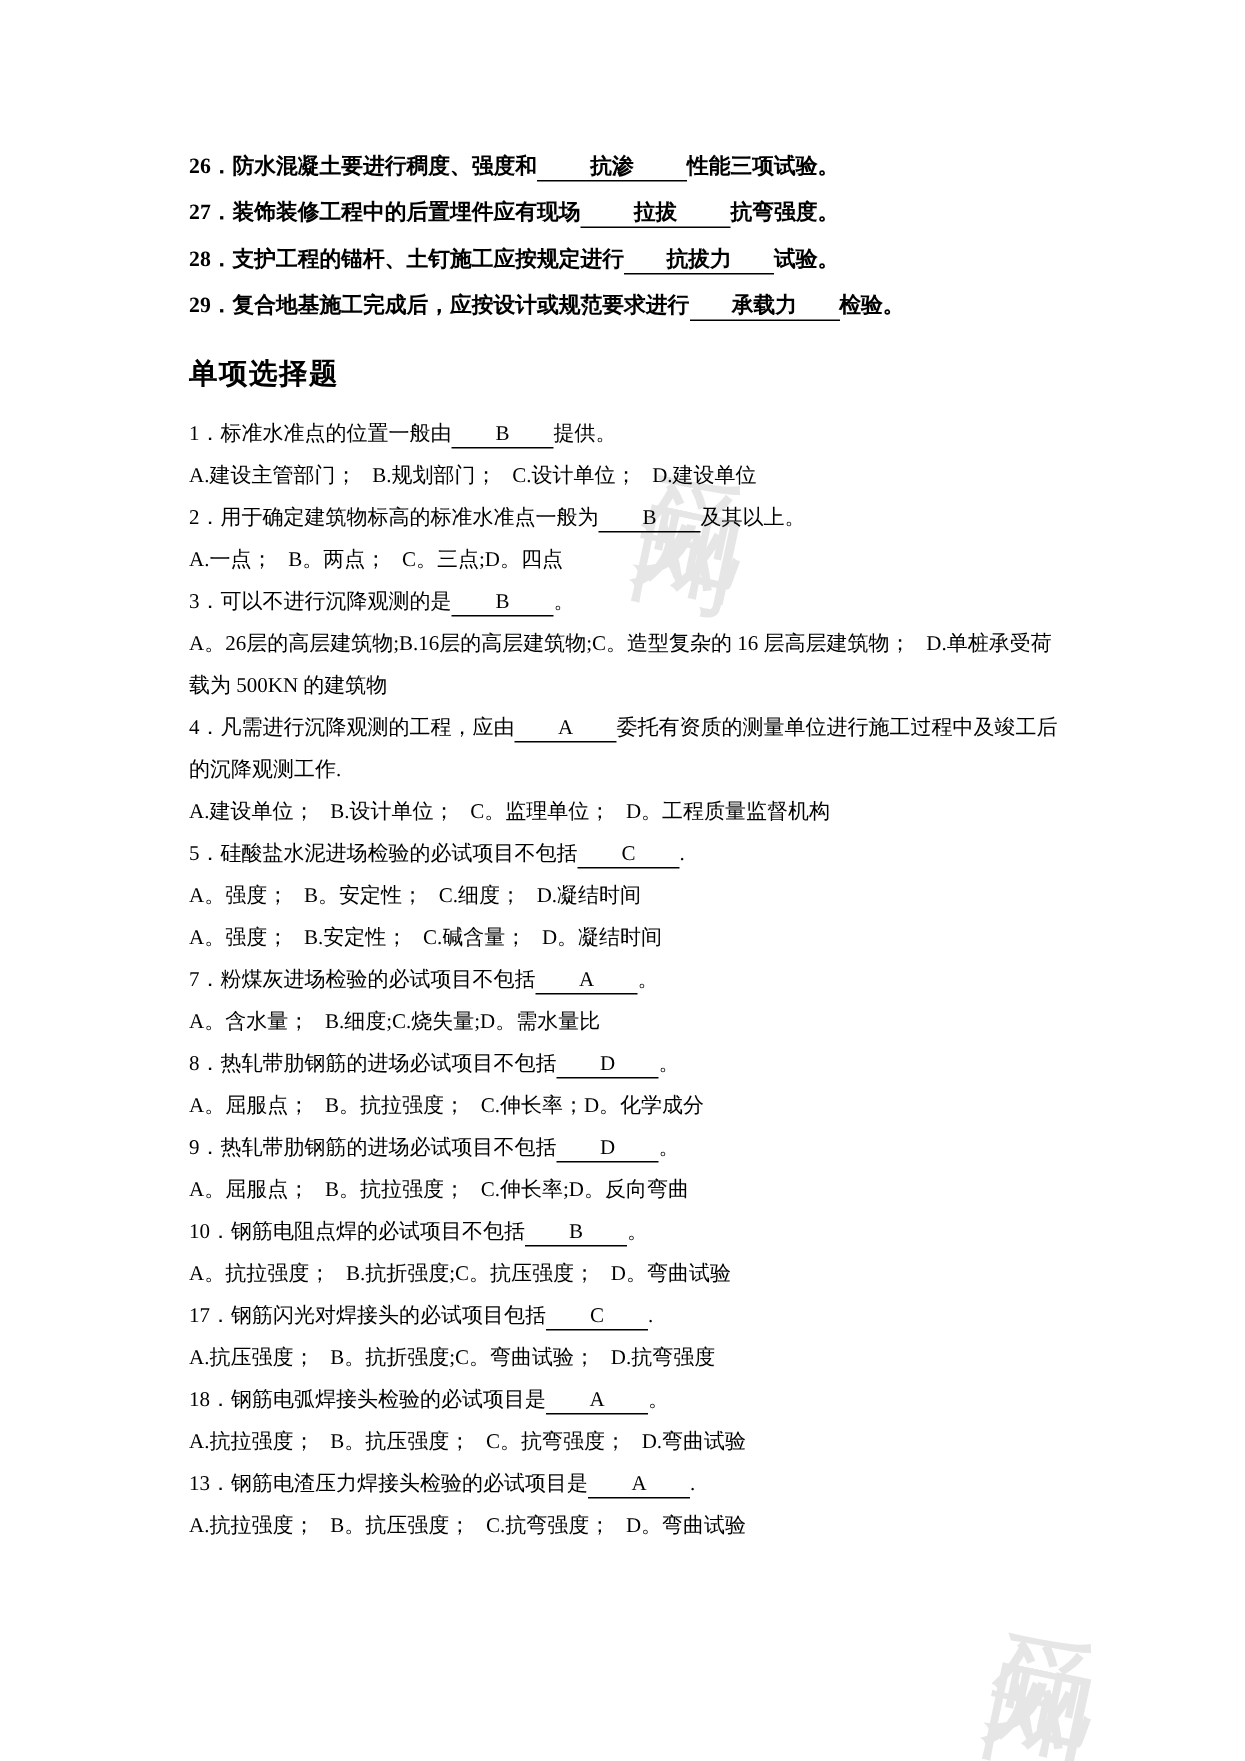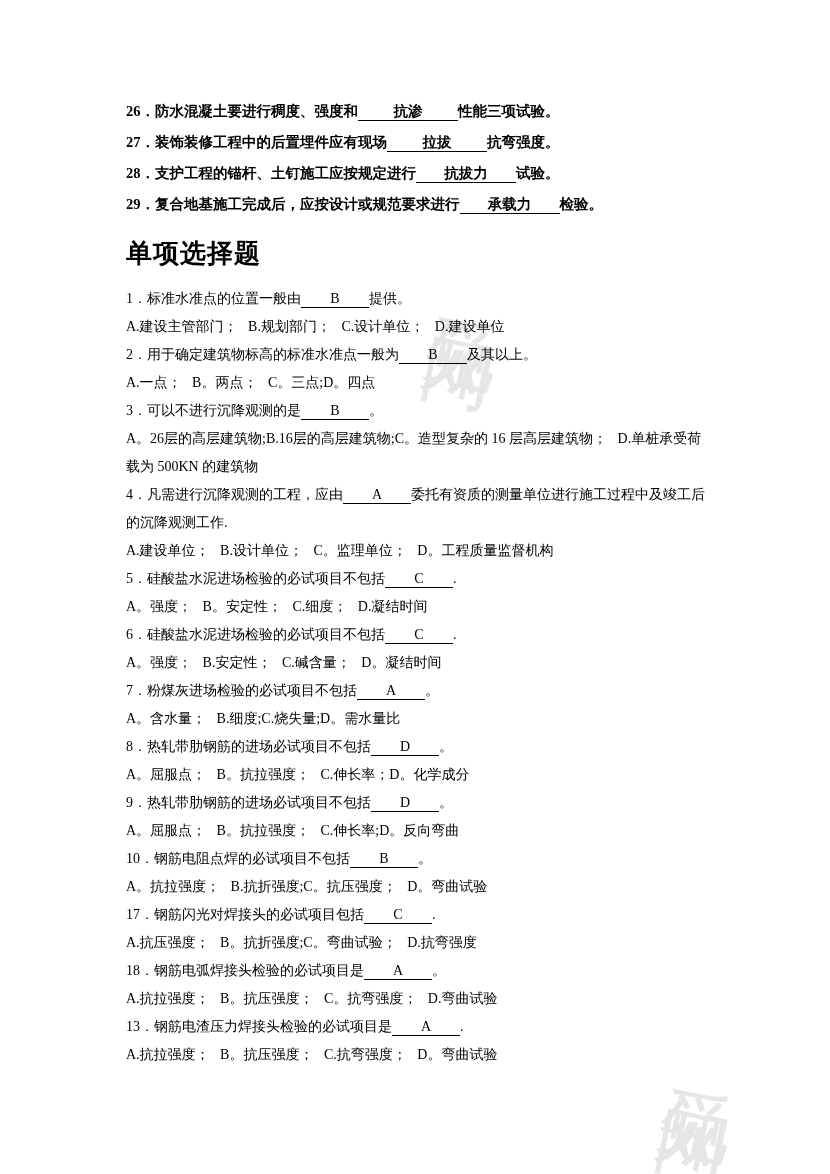--- a/index.html
+++ b/index.html
@@ -23,21 +23,21 @@
     width: 588px;
   }
   .fill-item {
     font-size: 14.5px;
     font-weight: 600;
     line-height: 31px;
     white-space: pre-wrap;
   }
   .section-title {
     font-family: "Liberation Sans", "DejaVu Sans", sans-serif;
-    font-size: 26px;
+    font-size: 19px;
     font-weight: 700;
     margin: 16px 0 14px 0;
     letter-spacing: 1px;
   }
   .q-stem, .q-options {
     font-size: 14px;
     font-weight: 400;
     line-height: 28px;
     white-space: pre-wrap;
   }
@@ -86,21 +86,20 @@
         <p class="q-stem"><span>1．</span><span>标准水准点的位置一般由</span><span class="blank">B</span><span>提供。</span></p>
         <p class="q-options">A.建设主管部门；   B.规划部门；   C.设计单位；   D.建设单位</p>
         <p class="q-stem"><span>2．</span><span>用于确定建筑物标高的标准水准点一般为</span><span class="blank">B</span><span>及其以上。</span></p>
         <p class="q-options">A.一点；   B。两点；   C。三点;D。四点</p>
         <p class="q-stem"><span>3．</span><span>可以不进行沉降观测的是</span><span class="blank">B</span><span>。</span></p>
         <p class="q-options">A。26层的高层建筑物;B.16层的高层建筑物;C。造型复杂的 16 层高层建筑物；   D.单桩承受荷载为 500KN 的建筑物</p>
         <p class="q-stem"><span>4．</span><span>凡需进行沉降观测的工程，应由</span><span class="blank">A</span><span>委托有资质的测量单位进行施工过程中及竣工后的沉降观测工作.</span></p>
         <p class="q-options">A.建设单位；   B.设计单位；   C。监理单位；   D。工程质量监督机构</p>
         <p class="q-stem"><span>5．</span><span>硅酸盐水泥进场检验的必试项目不包括</span><span class="blank">C</span><span>.</span></p>
         <p class="q-options">A。强度；   B。安定性；   C.细度；   D.凝结时间</p>
-        <p class="q-stem"><span>6．</span><span>硅酸盐水泥进场检验的必试项目不包括</span><span class="blank">C</span><span>.</span></p>
         <p class="q-options">A。强度；   B.安定性；   C.碱含量；   D。凝结时间</p>
         <p class="q-stem"><span>7．</span><span>粉煤灰进场检验的必试项目不包括</span><span class="blank">A</span><span>。</span></p>
         <p class="q-options">A。含水量；   B.细度;C.烧失量;D。需水量比</p>
         <p class="q-stem"><span>8．</span><span>热轧带肋钢筋的进场必试项目不包括</span><span class="blank">D</span><span>。</span></p>
         <p class="q-options">A。屈服点；   B。抗拉强度；   C.伸长率；D。化学成分</p>
         <p class="q-stem"><span>9．</span><span>热轧带肋钢筋的进场必试项目不包括</span><span class="blank">D</span><span>。</span></p>
         <p class="q-options">A。屈服点；   B。抗拉强度；   C.伸长率;D。反向弯曲</p>
         <p class="q-stem"><span>10．</span><span>钢筋电阻点焊的必试项目不包括</span><span class="blank">B</span><span>。</span></p>
         <p class="q-options">A。抗拉强度；   B.抗折强度;C。抗压强度；   D。弯曲试验</p>
         <p class="q-stem"><span>17．</span><span>钢筋闪光对焊接头的必试项目包括</span><span class="blank">C</span><span>.</span></p>

